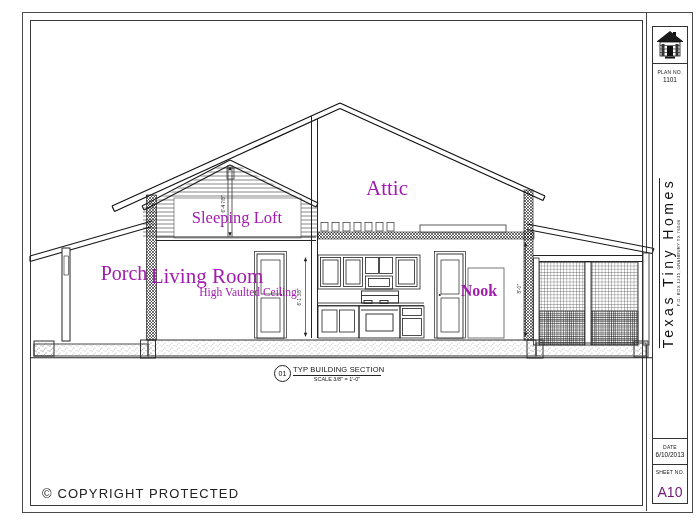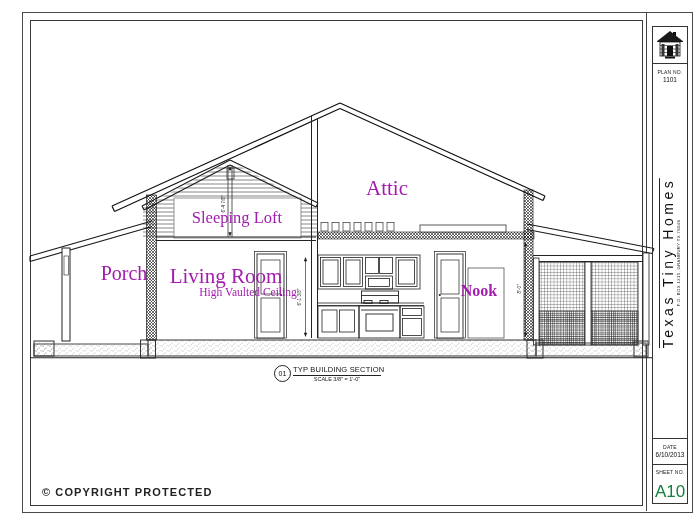--- a/index.html
+++ b/index.html
@@ -14,37 +14,37 @@
   #title-block{left:652px;top:26px;width:36px;height:478px;border:1.1px solid #333;box-sizing:border-box;
                display:flex;flex-direction:column;align-items:stretch;}
   .tb-sec{display:flex;flex-direction:column;align-items:center;justify-content:center;}
   #tb-logo{height:36px;}
   #tb-plan{height:24px;border-top:1px solid #333;}
   #tb-company{flex:1;position:relative;overflow:hidden;}
   #tb-date{height:25px;border-top:1px solid #333;}
   #tb-sheet{height:38px;border-top:1px solid #333;}
   .tb-label{font-size:5px;letter-spacing:.2px;color:#222;line-height:7px;}
   .tb-value{font-size:6.5px;color:#111;line-height:8px;}
-  #sheet-number{font-size:17px;color:#15803d;line-height:16px;margin-top:8px;}
+  #sheet-number{font-size:14px;color:#701a75;line-height:16px;margin-top:8px;}
   #company-rot{position:absolute;left:50%;top:50%;transform:translate(-50%,-50%) rotate(-90deg);
                white-space:nowrap;text-align:center;}
   #company-name{font-size:14px;letter-spacing:3.5px;color:#111;border-top:1px solid #222;
                 padding-top:1px;display:block;line-height:15px;}
   #company-address{font-size:4.2px;letter-spacing:.4px;color:#222;display:block;line-height:5px;}
   
   .room-label{font-family:"Liberation Serif",serif;color:#a21caf;white-space:nowrap;
               transform:translate(-50%,-50%);}
   
   #callout-circle{left:274px;top:365px;width:17px;height:17px;border:1.2px solid #222;border-radius:50%;
                   display:flex;align-items:center;justify-content:center;font-size:7px;color:#111;box-sizing:border-box;}
   #callout-text{left:293px;top:365px;width:88px;text-align:center;}
   #callout-title{display:block;font-size:7.5px;font-weight:400;letter-spacing:.2px;color:#111;
                  border-bottom:1.2px solid #222;padding-bottom:.5px;white-space:nowrap;}
   #callout-scale{display:block;font-size:5.5px;color:#222;margin-top:.5px;white-space:nowrap;}
-  #copyright{left:42px;top:486px;font-size:11px;letter-spacing:1.1px;color:#222;font-weight:700;}
+  #copyright{left:42px;top:486px;font-size:13px;letter-spacing:1.1px;color:#222;font-weight:400;}
   svg{display:block;}
 </style>
 </head>
 <body>
 
 <div id="sheet">
 
   <div class="abs" id="outer-border"></div>
   <div class="abs" id="drawing-frame"></div>
   <div class="abs" id="tb-separator"></div>
@@ -197,21 +197,21 @@
       <path d="M525.5 242l-1.7 4.2h3.4Z M525.5 337l-1.7 -4.2h3.4Z" fill="#222"></path>
     </g>
     <g font-family="Liberation Sans, sans-serif" font-size="4.6" fill="#222">
       <text x="224.5" y="204" text-anchor="middle" transform="rotate(-90 224.5 204)">6'-4 7/8"</text>
       <text x="301" y="297" text-anchor="middle" transform="rotate(-90 301 297)">6'-1 3/8"</text>
       <text x="520.5" y="289" text-anchor="middle" transform="rotate(-90 520.5 289)">8'-0"</text>
     </g>
   </svg>
 
   <div class="abs room-label" style="left:88px;top:273px;font-size:20px;margin-left:36px;">Porch</div>
-  <div class="abs room-label" style="left:207px;top:276px;font-size:21px;padding-left:38px;">Living Room</div>
+  <div class="abs room-label" style="left:207px;top:276px;font-size:21px;">Living Room</div>
   <div class="abs room-label" style="left:208px;top:292px;font-size:11.5px;margin-left:40px;">High Vaulted Ceiling</div>
   <div class="abs room-label" style="left:237px;top:218px;font-size:16.5px;">Sleeping Loft</div>
   <div class="abs room-label" style="left:387px;top:188px;font-size:21px;">Attic</div>
   <div class="abs room-label" style="left:479px;top:291px;font-size:16px;font-weight:bold;">Nook</div>
 
   <div class="abs" id="callout-circle">
     <span>01</span>
   </div>
   <div class="abs" id="callout-text">
     <span id="callout-title">TYP BUILDING SECTION</span>

